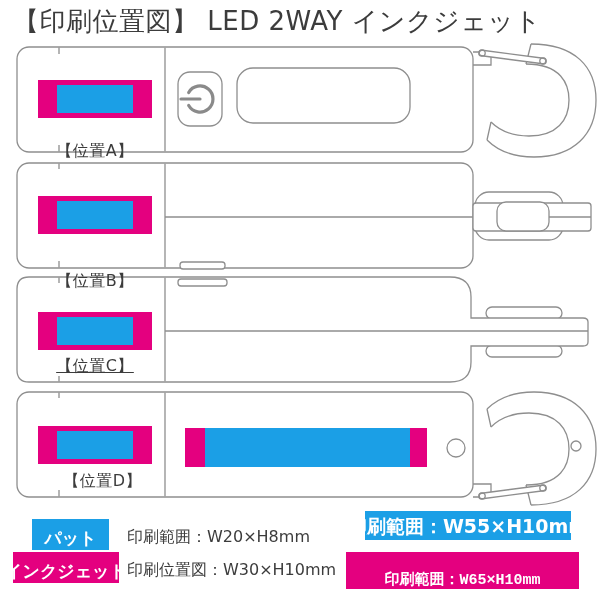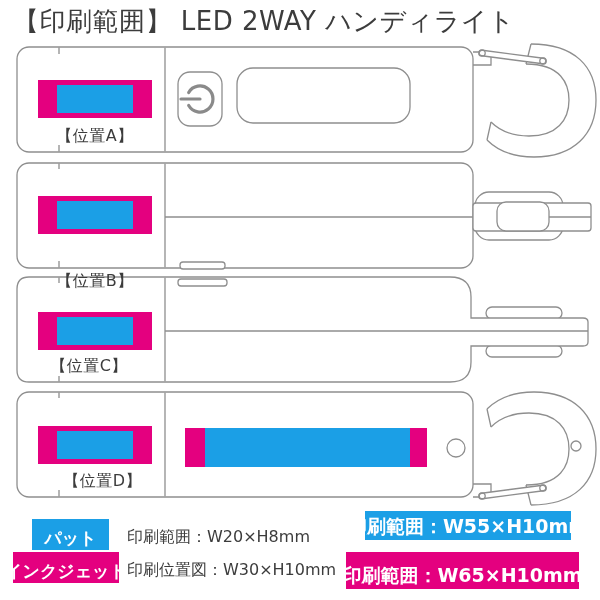--- a/index.html
+++ b/index.html
@@ -97,35 +97,35 @@
       <path class="ln" d="M531,44 L526,64 M487,140 L491,122"></path>
       <path d="M482,53 L543,61" stroke="var(--line)" stroke-width="7" stroke-linecap="round" fill="none"></path>
       <path d="M482,53 L543,61" stroke="#fff" stroke-width="4.2" stroke-linecap="round" fill="none"></path>
       <circle class="ln" cx="482" cy="53" r="3.2"></circle>
       <circle class="ln" cx="543" cy="61" r="3.2"></circle>
     </g>
     <circle class="wf ln" cx="576" cy="446" r="5"></circle>
   </g>
 </svg>
 
-<div class="abs title">【印刷範囲】 LED 2WAY ハンディライト</div>
+<div class="abs title">【印刷位置図】 LED 2WAY インクジェット</div>
 
-<div class="abs view-label" style="left:30px;top:126px;">【位置A】</div>
+<div class="abs view-label" style="left:30px;top:141px;">【位置A】</div>
 <div class="abs view-label" style="left:30px;top:242px;margin-top:29px;">【位置B】</div>
-<div class="abs view-label" style="left:24px;top:356px;">【位置C】</div>
+<div class="abs view-label" style="left:30px;top:356px;text-decoration:underline;">【位置C】</div>
 <div class="abs view-label" style="left:12px;top:471px;text-align:right;">【位置D】</div>
 
 <div class="abs legend-box" style="left:32px;top:519px;width:77px;height:31px;background:var(--cyan);font-size:17px;">
   <span>パット</span>
 </div>
 <div class="abs legend-range" style="left:127px;top:527px;">印刷範囲：W20×H8mm</div>
 
 <div class="abs legend-box" style="left:13px;top:552px;width:106px;height:31px;background:var(--magenta);font-size:17px;">
   <span>インクジェット</span>
 </div>
 <div class="abs legend-range" style="left:127px;top:560px;">印刷位置図：W30×H10mm</div>
 
 <div class="abs legend-box" style="left:365px;top:511px;width:206px;height:29px;background:var(--cyan);font-size:19px;">
   <span>印刷範囲：W55×H10mm</span>
 </div>
-<div class="abs legend-box" style="left:346px;top:552px;width:233px;height:37px;background:var(--magenta);font-size:19px;">
+<div class="abs legend-box" style="left:346px;top:552px;width:233px;height:37px;background:var(--magenta);font-size:15px;font-family:Liberation Mono, monospace;">
   <span>印刷範囲：W65×H10mm</span>
 </div>
 
 </body></html>

